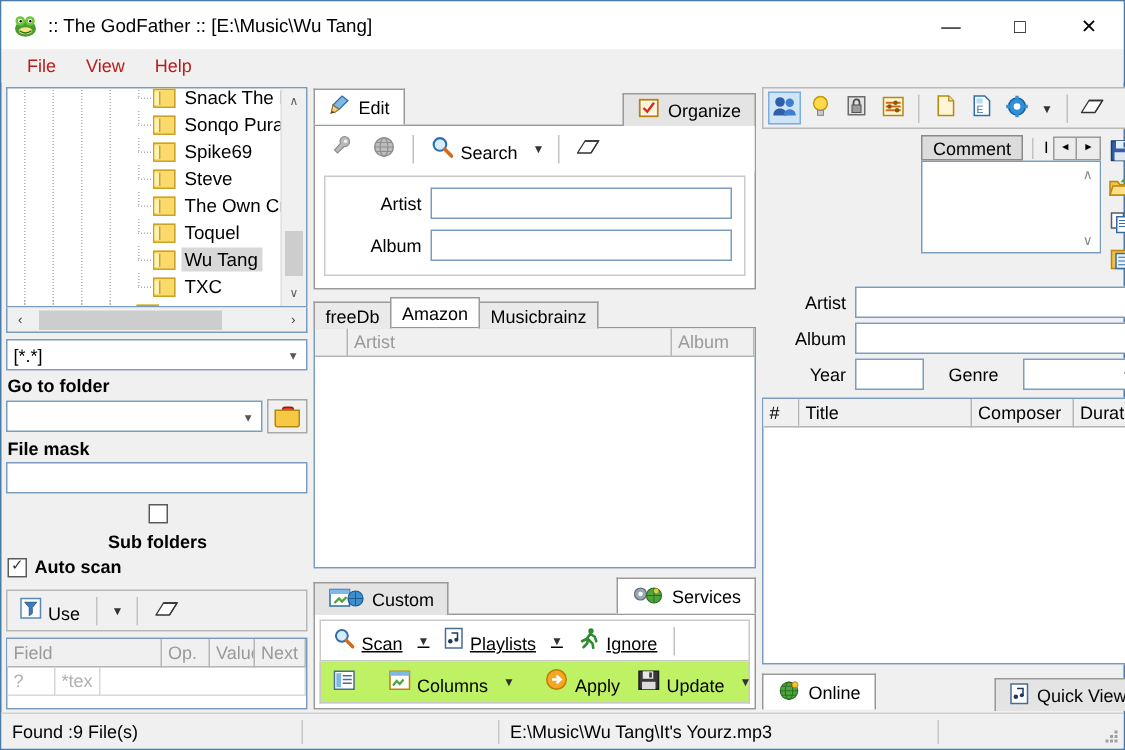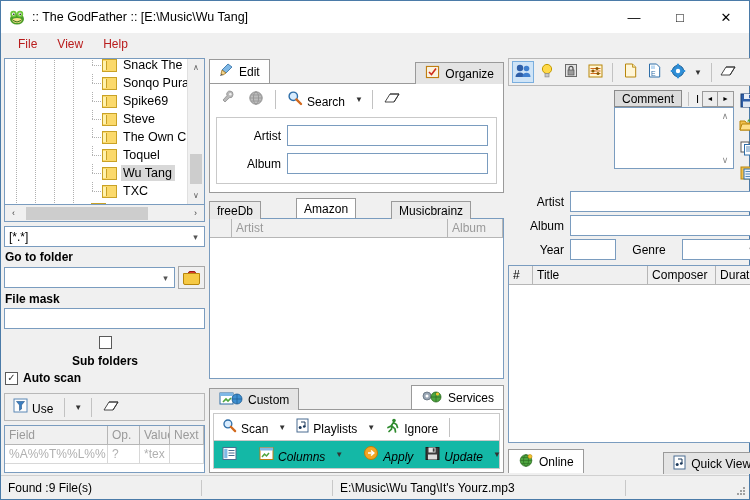--- a/index.html
+++ b/index.html
@@ -93,21 +93,21 @@
   .tb-arrow { font-size:8px; color:#333; padding:0 3px; }
   .tb-btn.dis { color:#9a9a9a; }
 
   
   .tabstrip { display:flex; align-items:flex-end; height:25px; gap:2px;justify-content:space-between; }
   .tab { height:22px; display:flex; align-items:center; gap:5px; padding:0 9px;
          border:1px solid #9a9a9a; border-bottom:none; background:#e4e4e4;
          font-size:12px; position:relative; top:1px; }
   .tab.active { background:#fff; height:24px; top:0; z-index:2; }
 
-  .tabstrip-sm { display:flex; align-items:flex-end; height:21px;gap:36px; }
+  .tabstrip-sm { display:flex; align-items:flex-end; height:21px; }
   .tab-sm { height:18px; display:flex; align-items:center; padding:0 7px; border:1px solid #9a9a9a;
             border-bottom:none; background:#eaeaea; font-size:12px; position:relative; top:1px;
             margin-right:-1px; }
   .tab-sm.active { background:#fff; height:20px; top:0; z-index:2; }
 
   
   .panel { background:#fff; border:1px solid #9a9a9a; }
   .field-row { display:flex; align-items:center; gap:6px; margin:7px 8px 0 8px; }
   .field-lbl { width:56px; text-align:right; font-size:12px; }
   .field-inp { flex:1 1 auto; height:21px; border:1px solid #7a9cbf; background:#fff; }
@@ -387,21 +387,20 @@
       </div>
 
       <div class="grid" style="flex:1 1 auto; margin-top:4px;">
         <div class="grid-head">
           <div class="gh" style="width:103px;">Field</div>
           <div class="gh" style="width:32px;">Op.</div>
           <div class="gh" style="width:30px;">Value</div>
           <div class="gh" style="flex:1 1 auto;">Next</div>
         </div>
         <div class="grid-row">
-          <div class="gc" style="width:103px;">%A%%T%%L%%</div>
           <div class="gc" style="width:32px;">?</div>
           <div class="gc" style="width:30px;">*tex</div>
           <div class="gc" style="flex:1 1 auto;"></div>
         </div>
       </div>
     </div>
 
     <div class="pane-mid">
 
       <div class="tabstrip">
@@ -515,21 +514,21 @@
               <circle cx="15" cy="8" r="5" fill="#4ea53f" stroke="#2c6b22" stroke-width="0.8"></circle>
               <path d="M10 8h10M15 3v10" stroke="#2c6b22" stroke-width="0.7"></path>
               <circle cx="16.5" cy="5" r="1.6" fill="#f4c430"></circle>
             </svg>
           </span>
           <span>Services</span>
         </div>
       </div>
 
       <div class="panel" style="flex:0 0 auto; padding:3px;">
-        <div class="toolbar" style="border:1px solid #c9c9c9; background:#fff;">
+        <div class="toolbar" style="border:1px solid #c9c9c9; background:#fff;text-decoration:underline;">
           <div class="tb-btn">
             <span>
               <svg width="15" height="15" viewBox="0 0 16 16">
                 <circle cx="6.3" cy="6.3" r="4.2" fill="#d7ecff" stroke="#2f6ea8" stroke-width="1.4"></circle>
                 <path d="M9.4 9.4l4.6 4.6" stroke="#d2691e" stroke-width="2.4" stroke-linecap="round"></path>
               </svg>
             </span>
             <span>Scan</span>
           </div>
           <div class="tb-arrow">▼</div>
@@ -550,21 +549,21 @@
               <svg width="15" height="15" viewBox="0 0 15 15">
                 <circle cx="9" cy="2.6" r="1.8" fill="#2f8b2f"></circle>
                 <path d="M8.5 4.6 L6 8 L3 9.5 M8.5 4.6 L11.5 6.5 L12.5 9.5 M7 7.5 L6.5 11 L4 13.5 M7.5 8.5 L10 11 L10.5 14" stroke="#2f8b2f" stroke-width="1.7" fill="none" stroke-linecap="round"></path>
               </svg>
             </span>
             <span>Ignore</span>
           </div>
           <div class="tb-sep"></div>
         </div>
 
-        <div class="toolbar" style="border:1px solid #c9c9c9; border-top:none; background:#14b8a6;font-style:italic;">
+        <div class="toolbar" style="border:1px solid #c9c9c9; border-top:none; background:#bef264;">
           <div class="tb-btn">
             <span>
               <svg width="15" height="15" viewBox="0 0 15 15">
                 <rect x="1" y="1.5" width="13" height="12" fill="#fff" stroke="#4a6d92" stroke-width="1"></rect>
                 <rect x="2.2" y="2.8" width="3.2" height="9.4" fill="#7fb8e6"></rect>
                 <path d="M6.5 4.5h6M6.5 7h6M6.5 9.5h6" stroke="#4a6d92" stroke-width="1"></path>
               </svg>
             </span>
           </div>
           <div class="tb-sep"></div>

